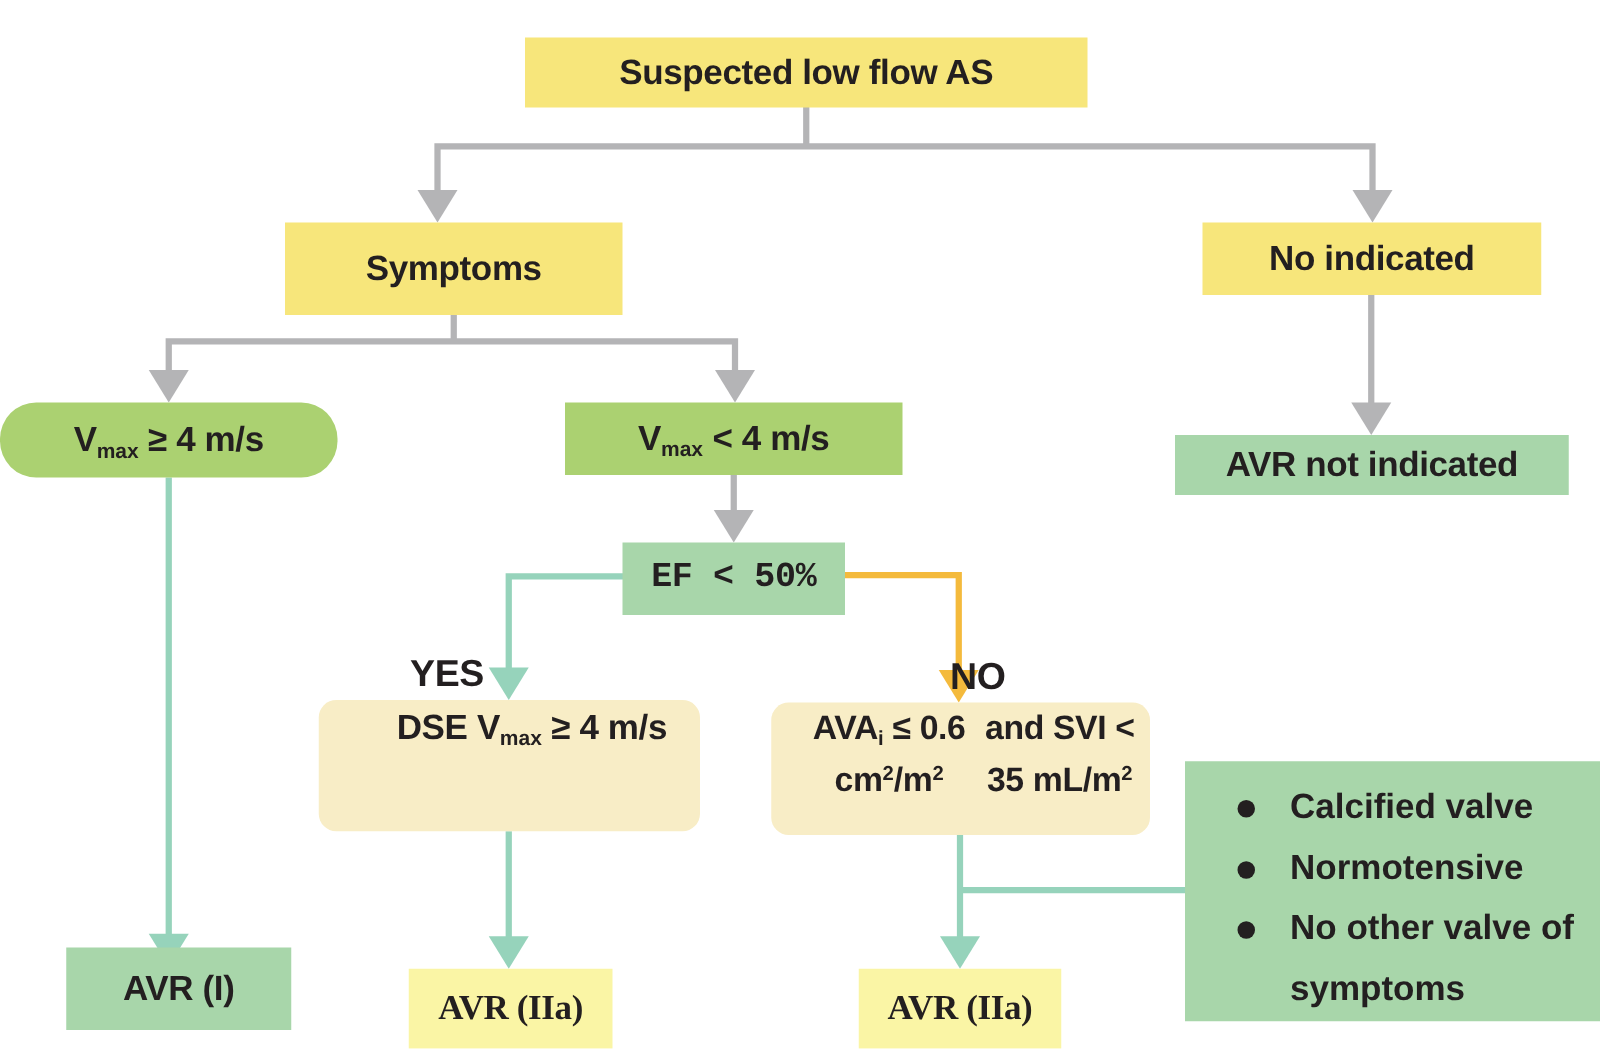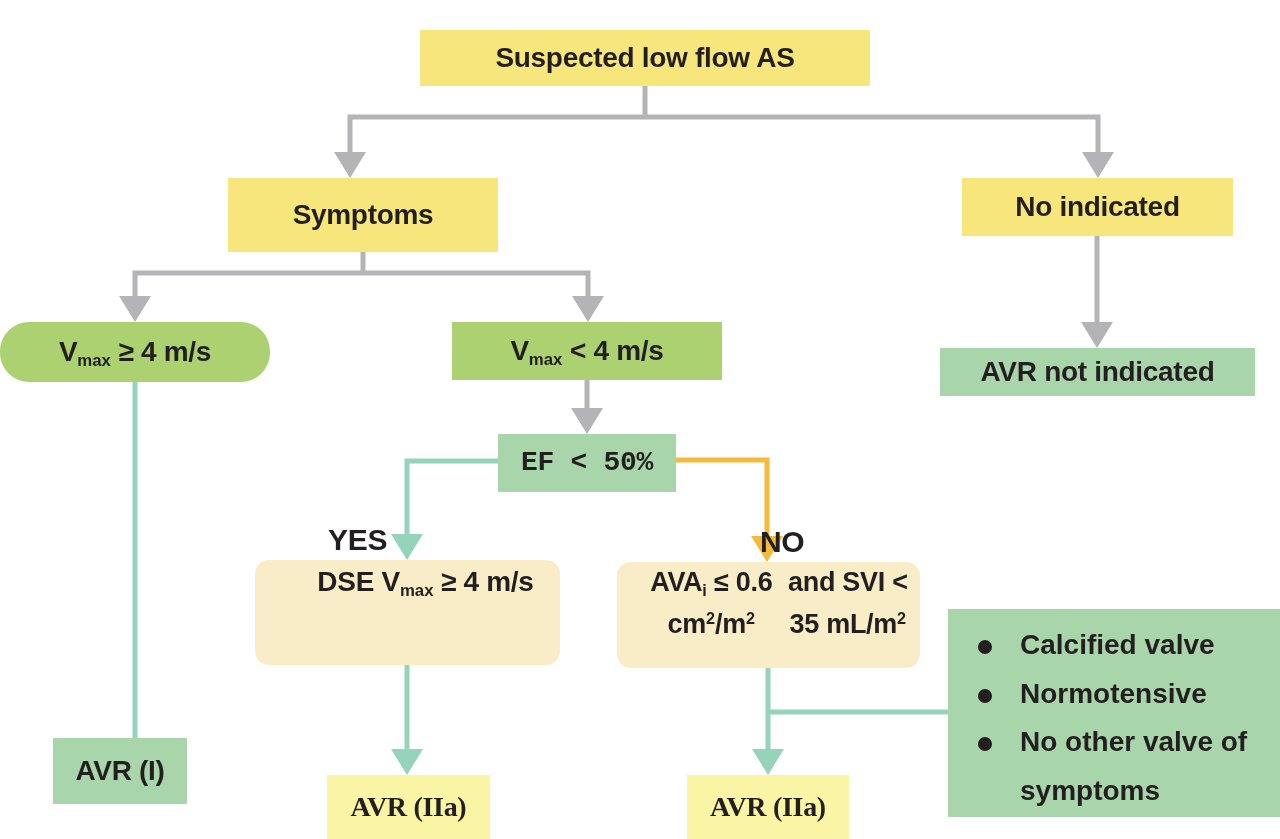--- a/index.html
+++ b/index.html
@@ -28,21 +28,21 @@
   .yellow{background:var(--yellow);}
   .ygreen{background:var(--yellow-green);}
   .lgreen{background:var(--light-green);}
   .cream{background:var(--cream);}
   .pyellow{background:var(--pale-yellow);font-family:Liberation Serif, serif;}
   sub.s{font-size:0.6em;vertical-align:-0.3em;line-height:0;letter-spacing:0;}
   sup.s{font-size:0.6em;vertical-align:0.55em;line-height:0;letter-spacing:0;}
   .edge-label{position:absolute;font-size:30px;letter-spacing:-0.3px;margin-top:39px;}
   .two-line{flex-direction:row;align-items:flex-start;line-height:1.55;border-radius:14px;}
   .criteria{position:absolute;left:948px;top:609px;width:332px;height:208px;background:var(--light-green);box-sizing:border-box;}
-  .criteria ul{margin:12px 0 0 0;padding:0;list-style:none;}
+  .criteria ul{margin:12px 0 0 12px;padding:0;list-style:none;}
   .criteria li{position:relative;padding-left:72px;padding-right:4px;font-size:28px;line-height:1.74;text-align:left;}
   .criteria li .dot{
     position:absolute;left:30px;top:0.68em;width:14px;height:14px;border-radius:50%;background:var(--text);
   }
 </style>
 </head>
 <body>
 
 <div class="canvas">
 
@@ -122,21 +122,21 @@
   </div>
 
   <div class="criteria">
     <ul>
       <li><span class="dot"></span><span>Calcified valve</span></li>
       <li><span class="dot"></span><span>Normotensive</span></li>
       <li><span class="dot"></span><span>No other valve of symptoms</span></li>
     </ul>
   </div>
 
-  <div class="box lgreen" style="left:53px;top:738px;width:134px;height:66px;">
+  <div class="box lgreen" style="left:53px;top:758px;width:180px;height:66px;">
     <span>AVR (I)</span>
   </div>
 
   <div class="box pyellow" style="left:327px;top:775px;width:163px;height:64px;">
     <span>AVR (IIa)</span>
   </div>
 
   <div class="box pyellow" style="left:687px;top:775px;width:162px;height:64px;">
     <span>AVR (IIa)</span>
   </div>

